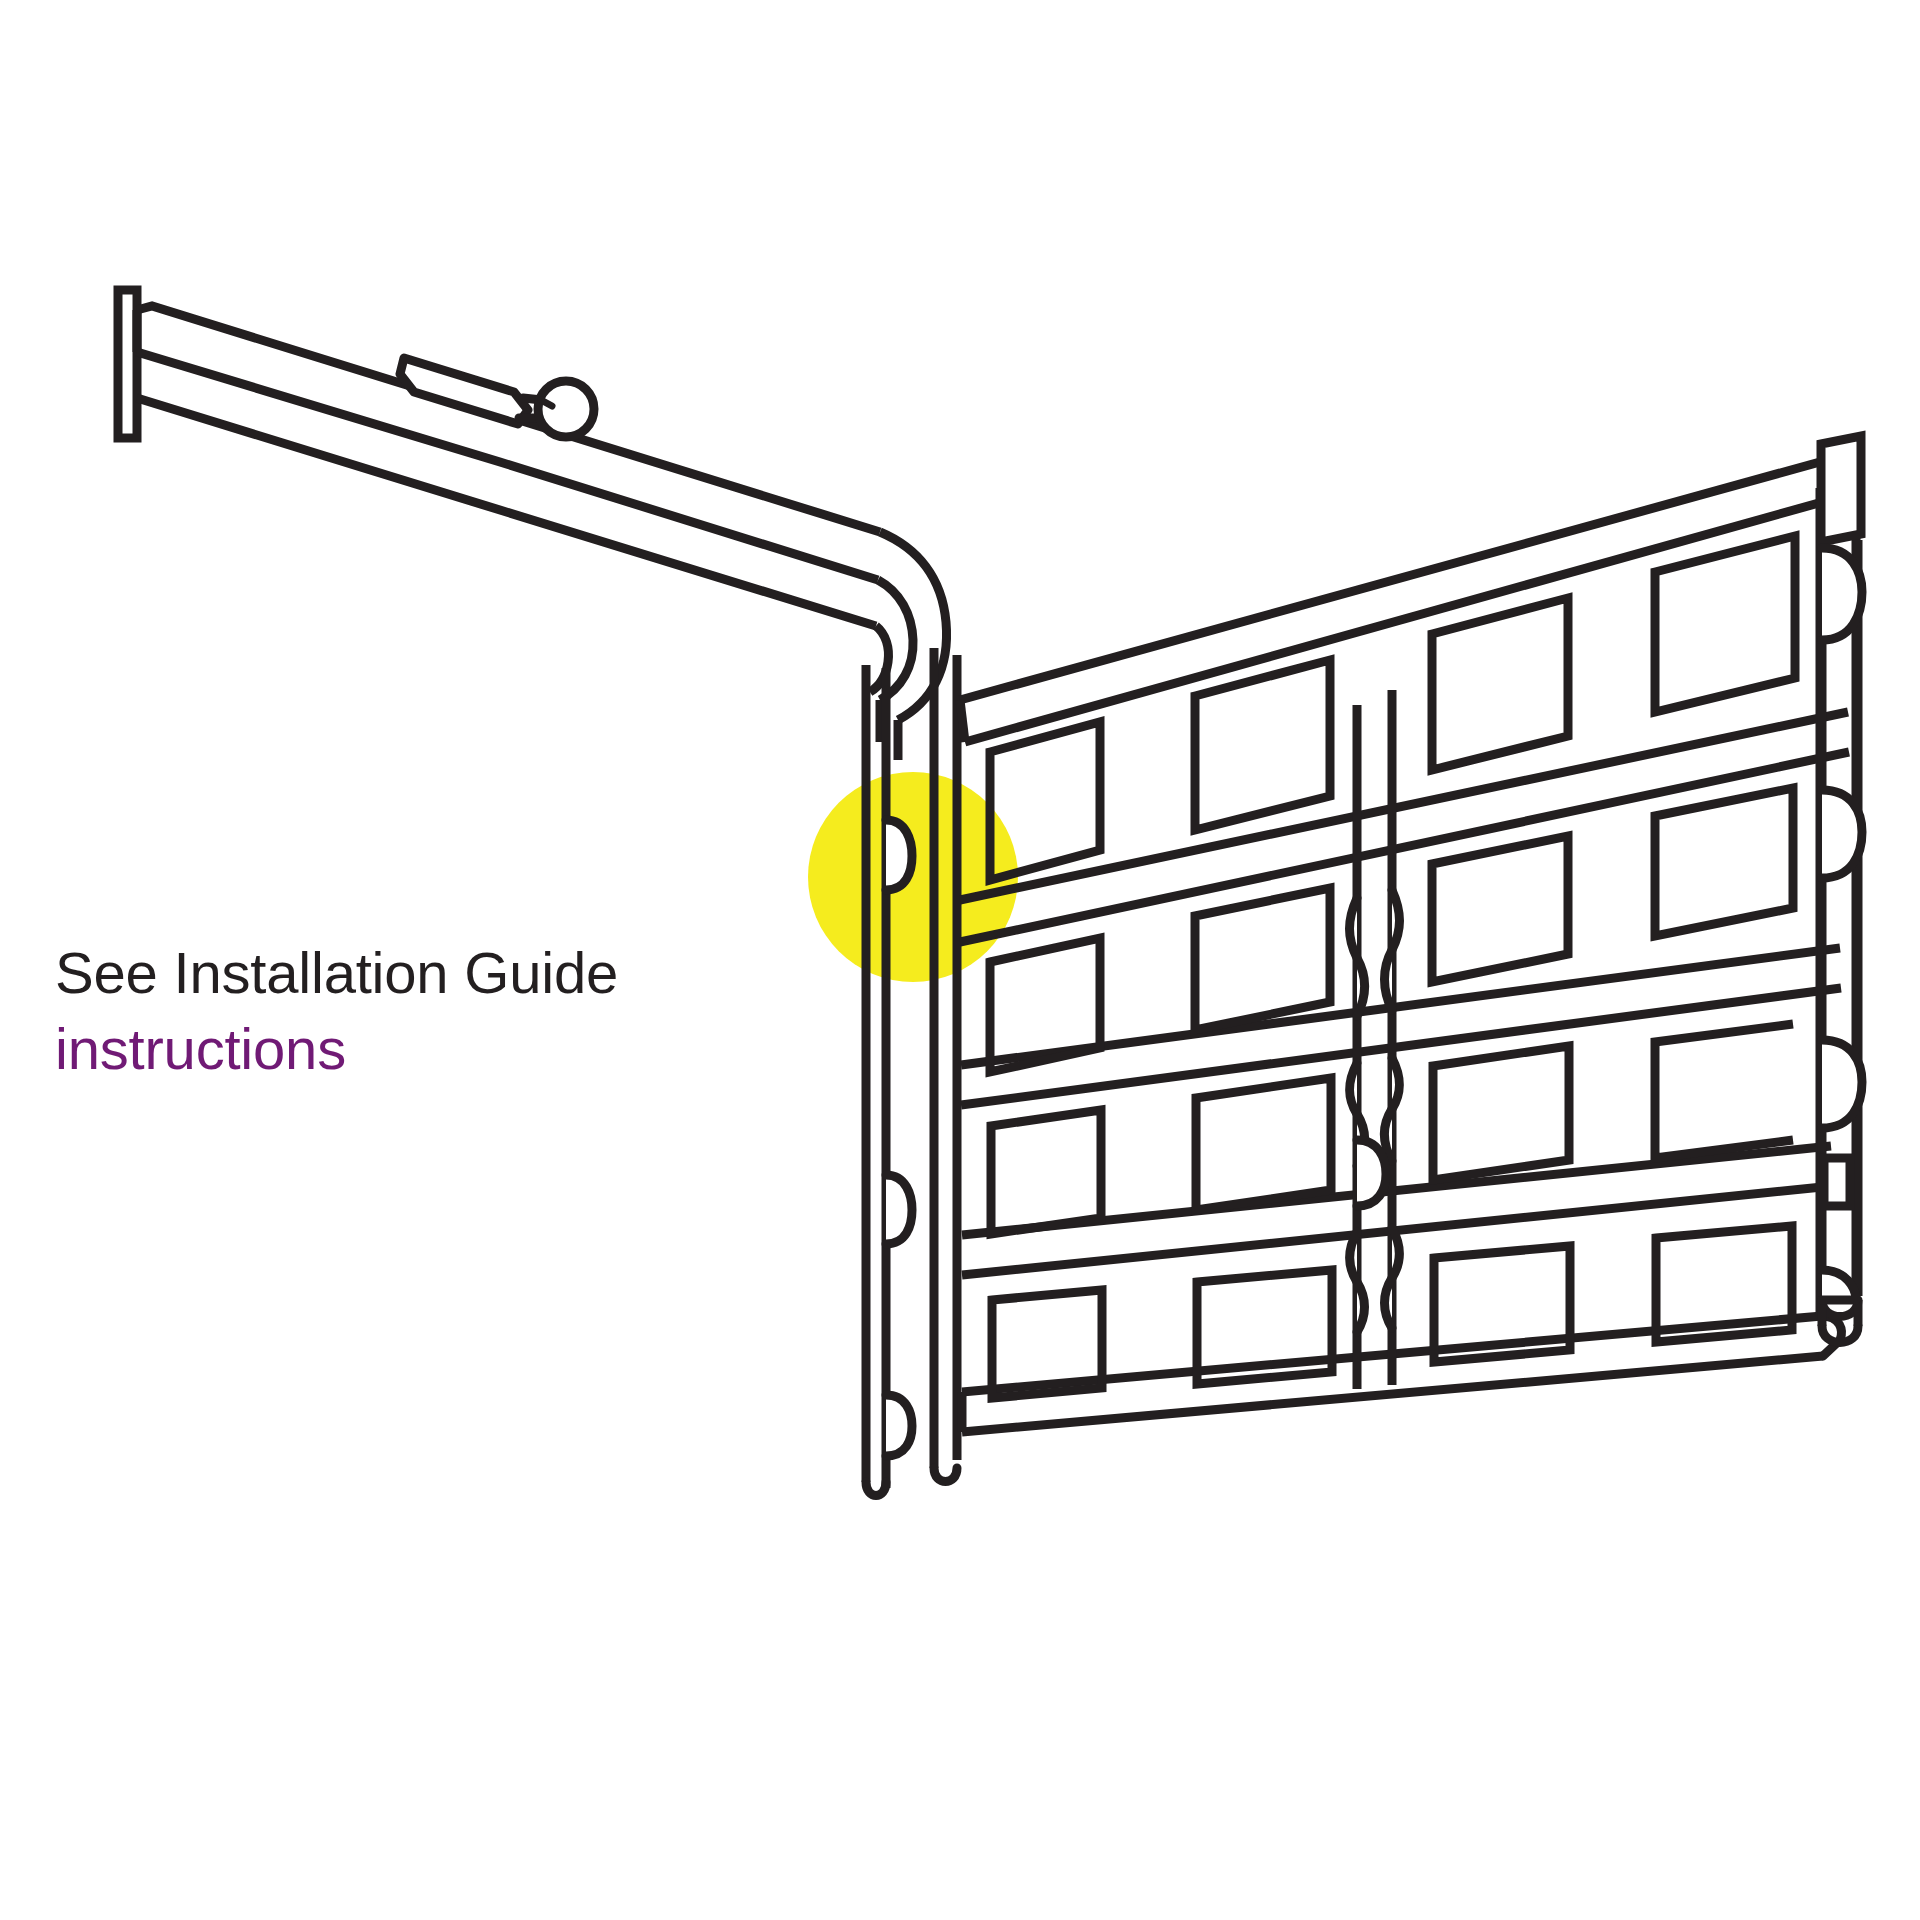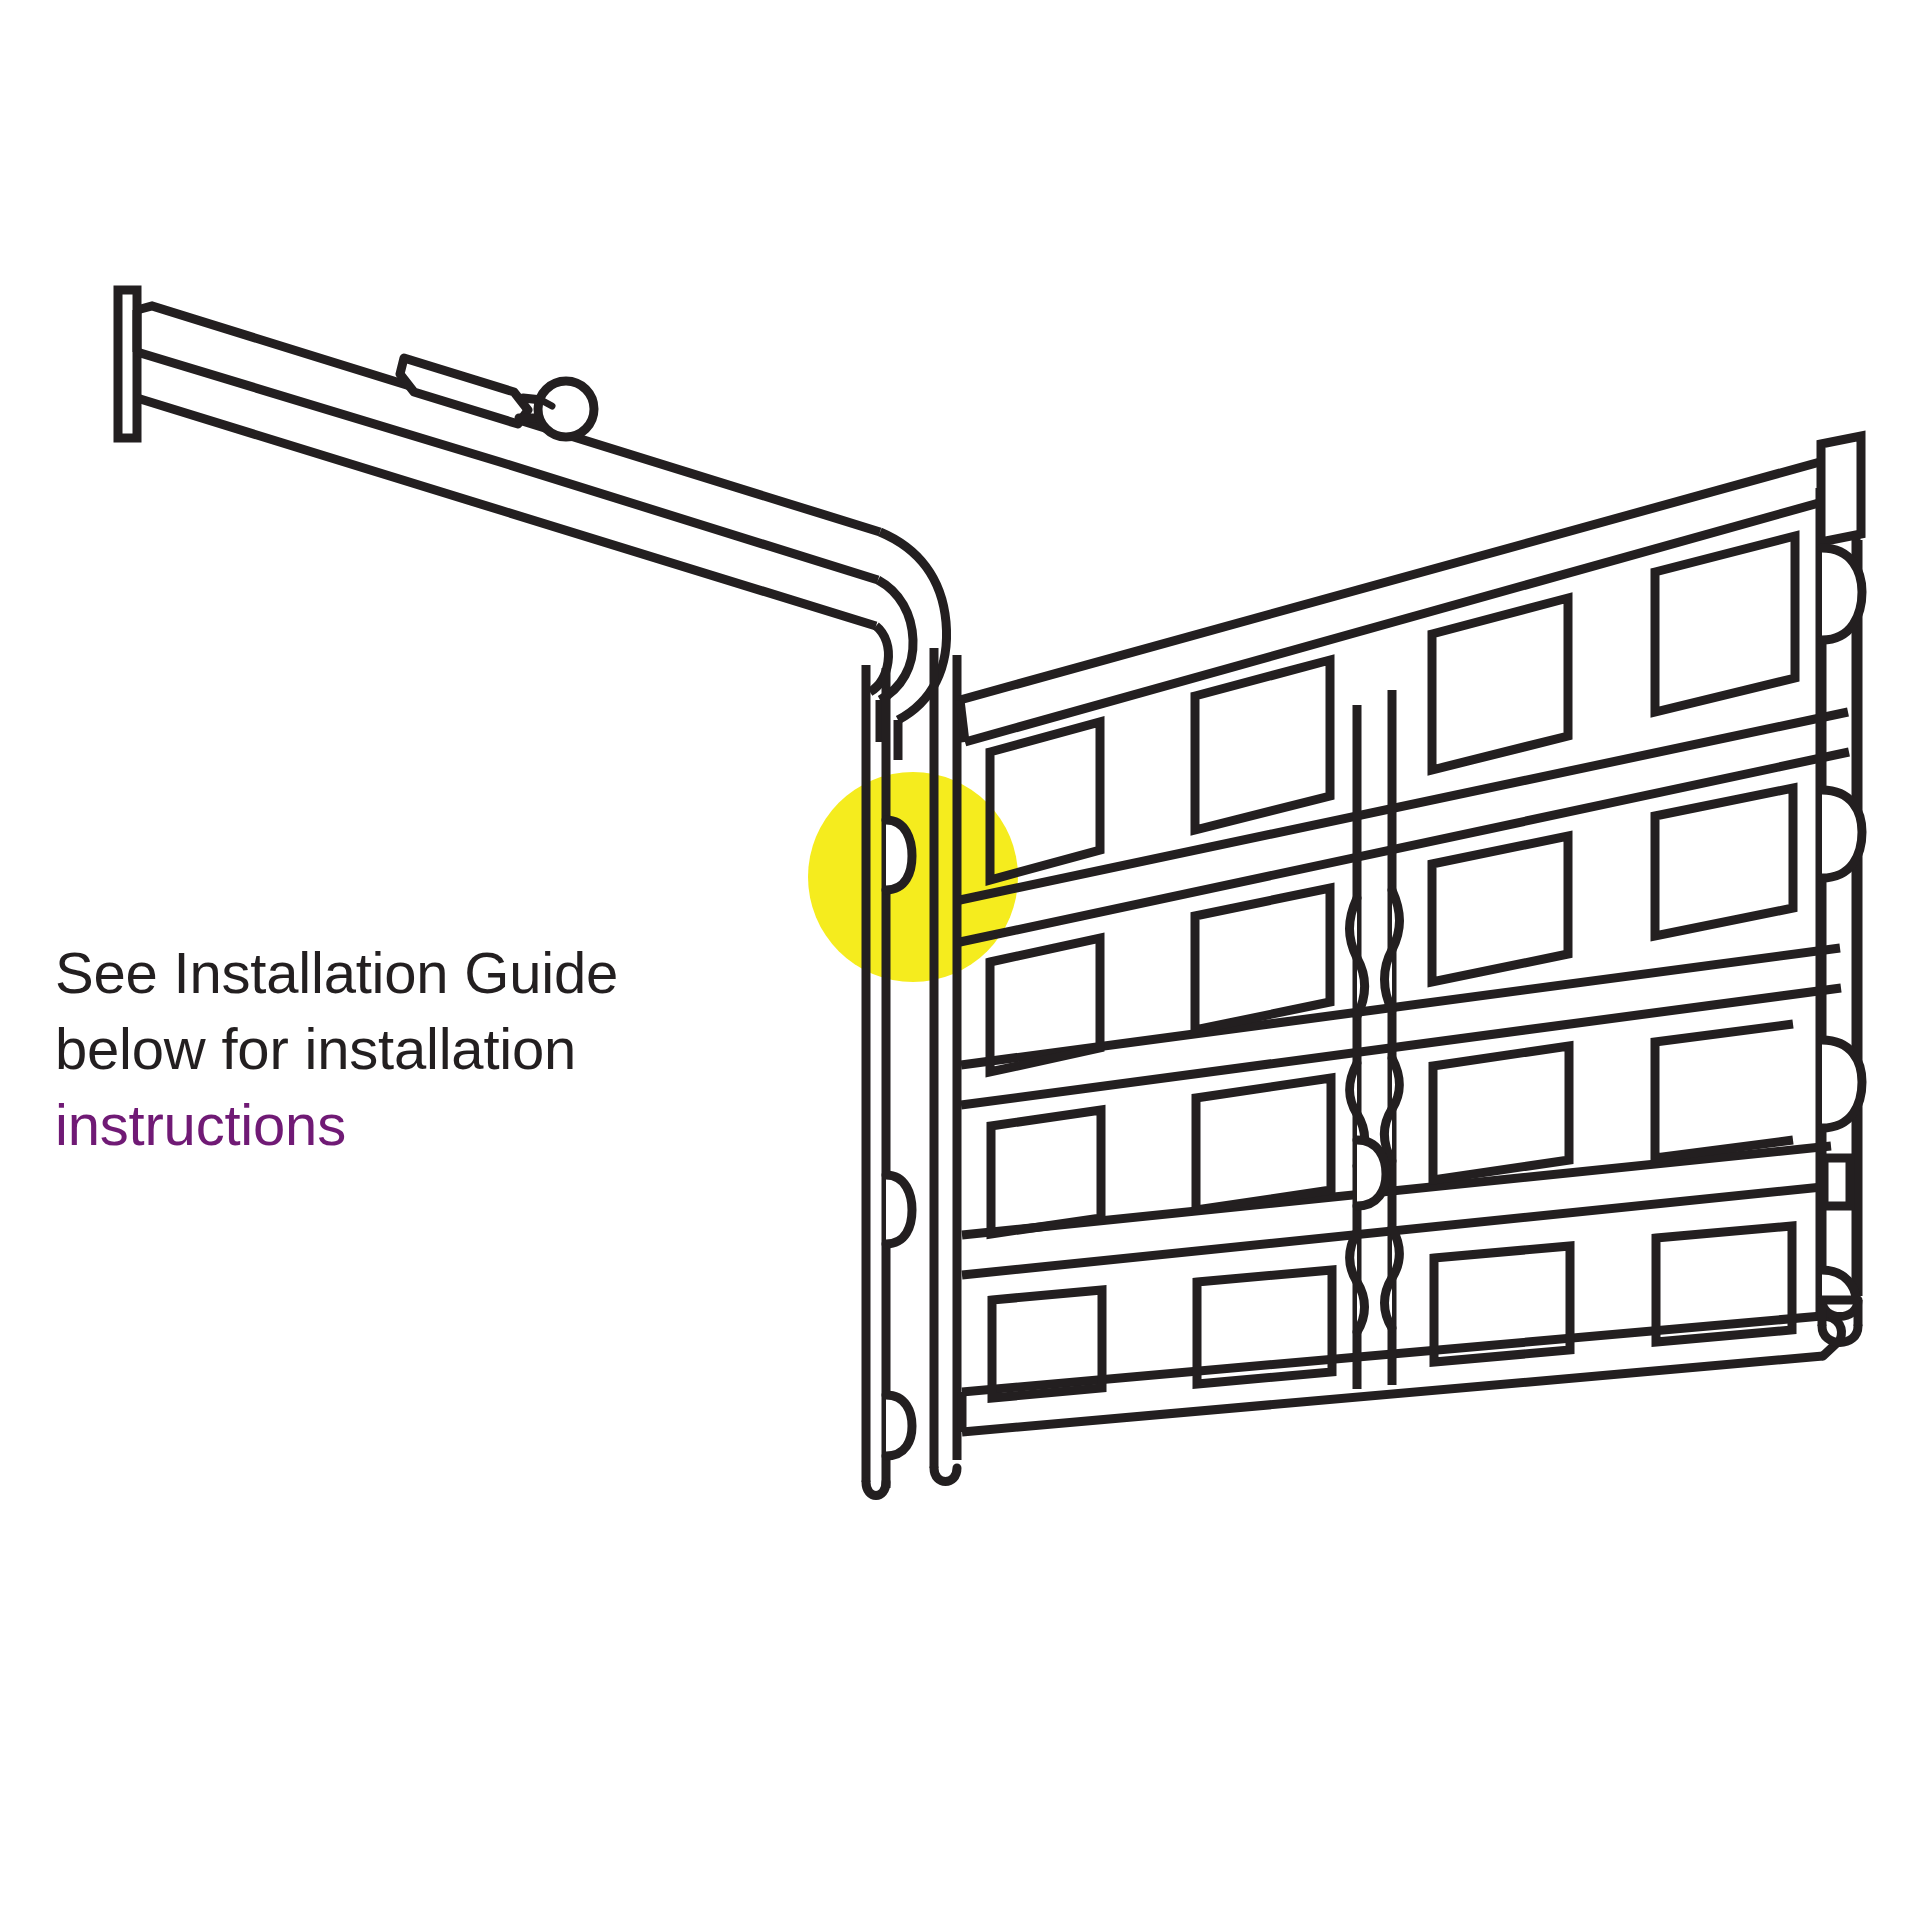--- a/index.html
+++ b/index.html
@@ -201,17 +201,16 @@
       <path class="ink-r w-med fill-white" d="M 1822 1040 C 1852 1040 1862 1062 1862 1082 C 1862 1104 1852 1128 1822 1128" stroke="#231f20"></path>
       <path class="ink-r w-med fill-white" d="M 1822 1270 C 1846 1270 1856 1288 1856 1300 L 1822 1300" stroke="#231f20"></path>
 
       <rect class="ink w-med fill-white" x="1824" y="1158" width="26" height="48" stroke="#231f20"></rect>
     </g>
 
   </svg>
 
   <div class="caption-block">
     <div class="caption-line" style="color: rgb(35, 31, 32);">See Installation Guide</div>
-    <div class="caption-line" style="color: rgb(35, 31, 32);">below for installation</div>
     <div class="caption-line" style="color: #701a75;">instructions</div>
   </div>
 
 </div>
 
 </body></html>

